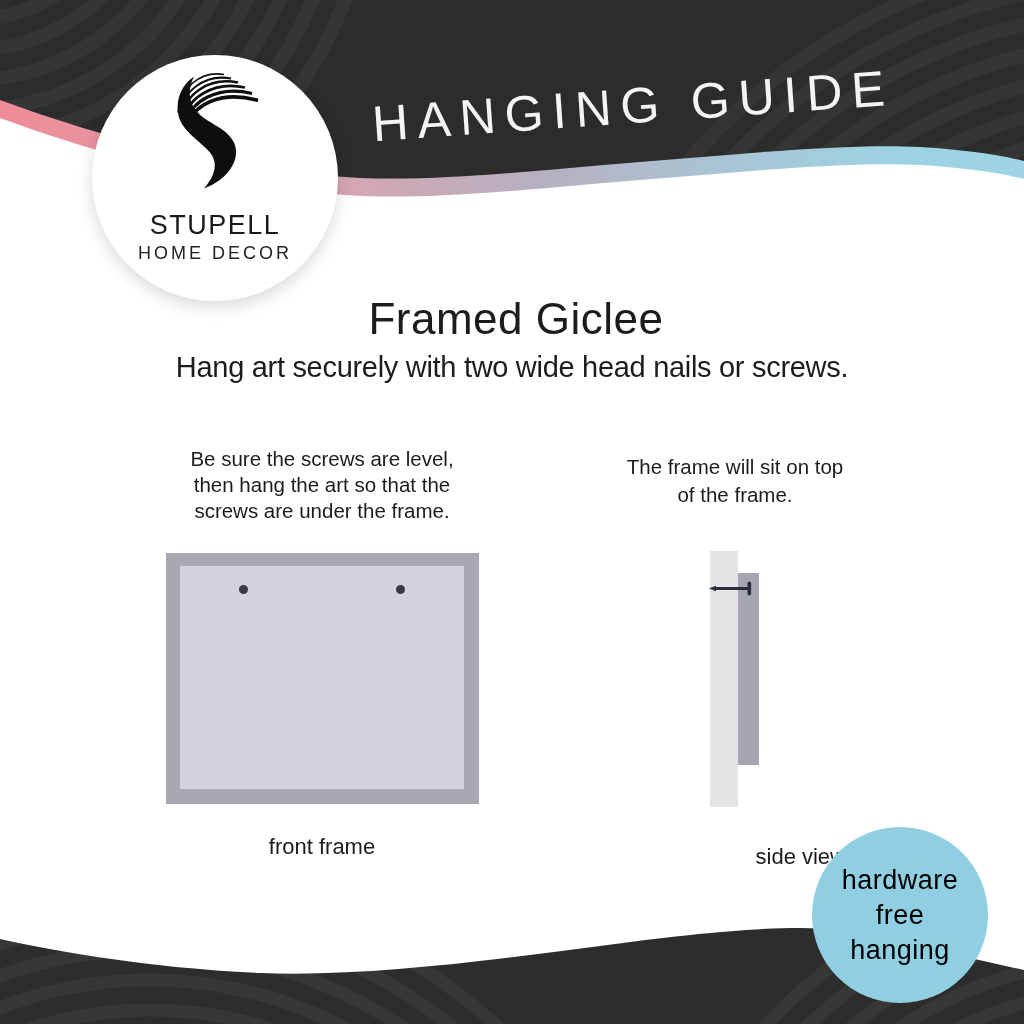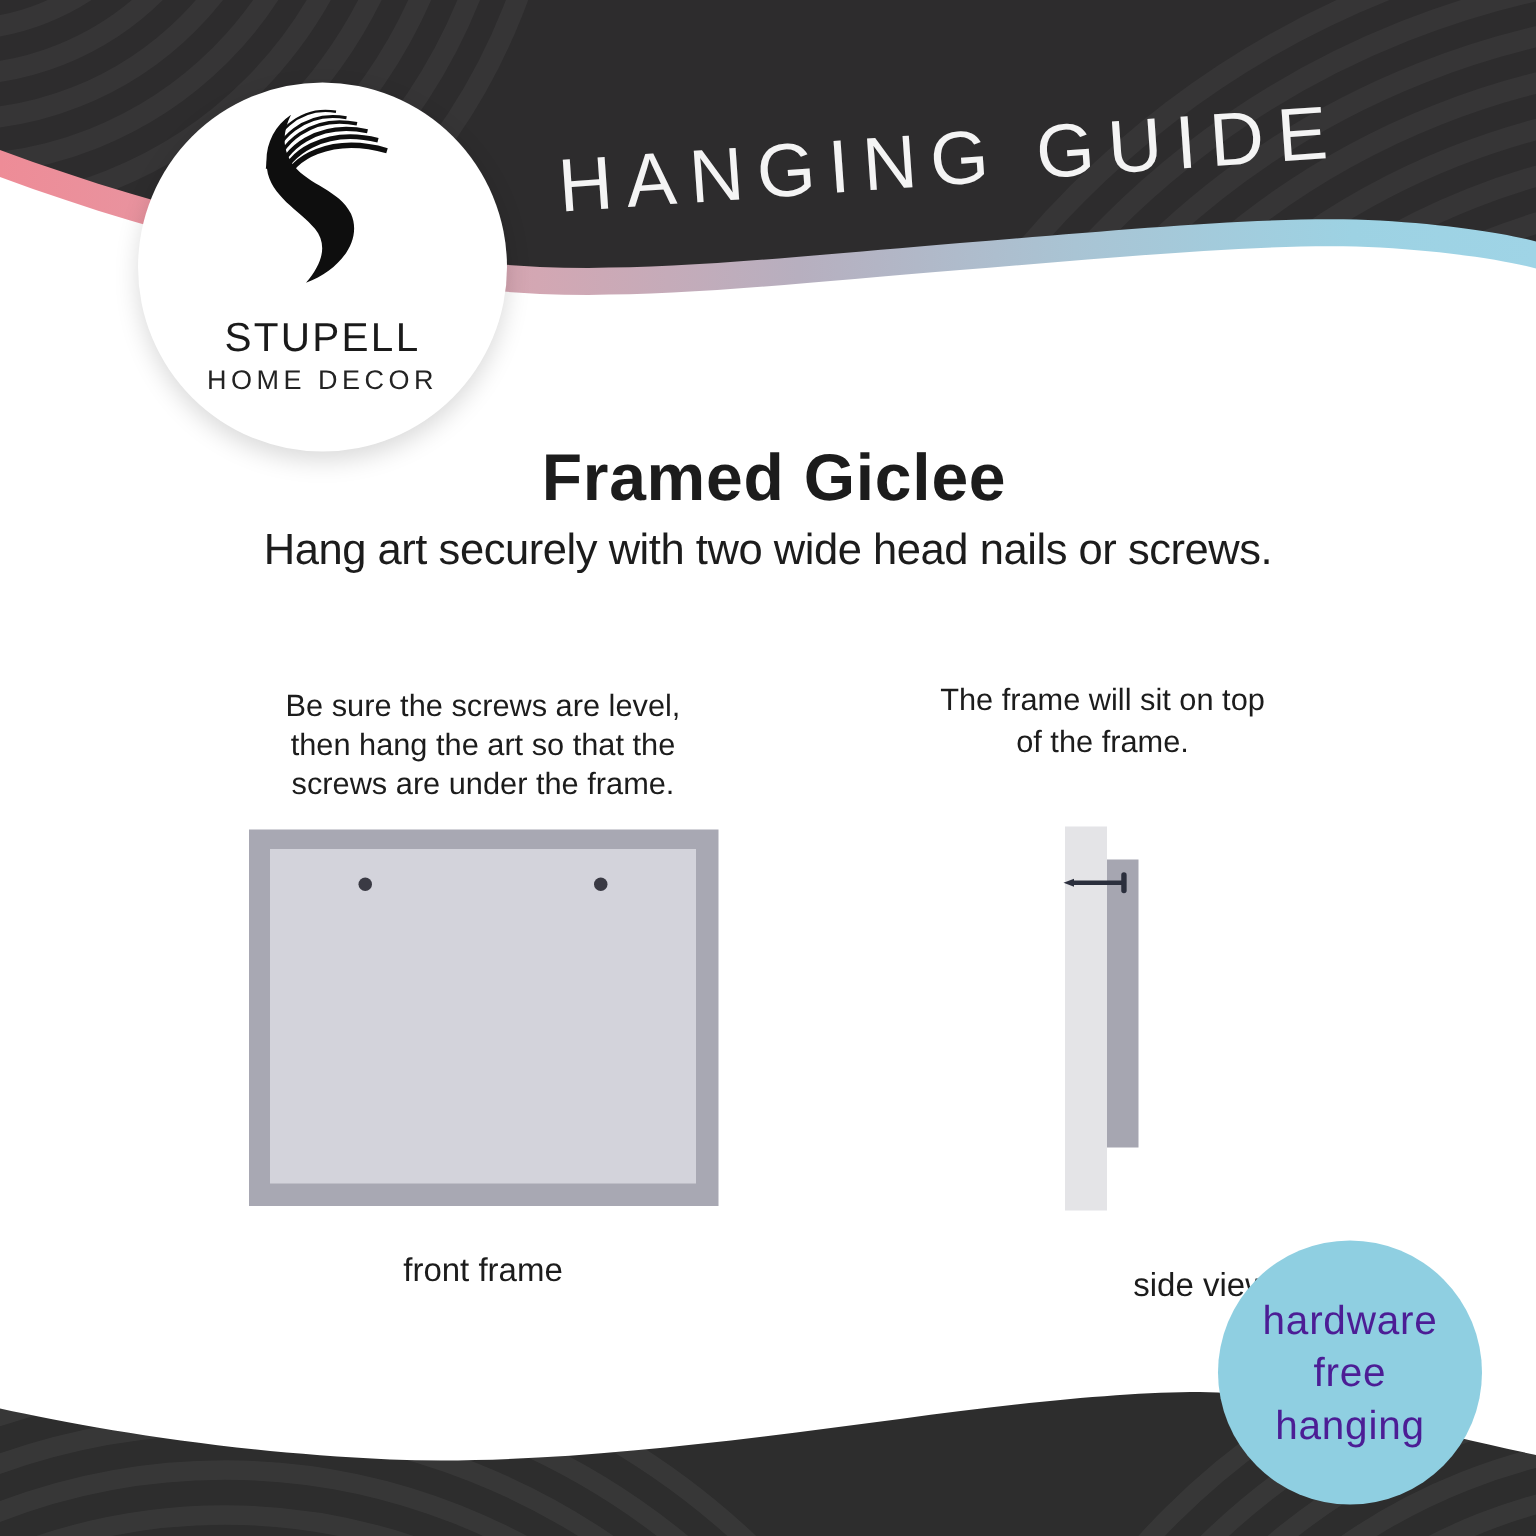--- a/index.html
+++ b/index.html
@@ -18,46 +18,46 @@
     z-index:2;white-space:nowrap;}
   
   #logo-circle{left:92px;top:55px;width:246px;height:246px;border-radius:50%;background:#ffffff;
     box-shadow:0 6px 16px rgba(0,0,0,0.15);z-index:3;}
   #brand-swirl{left:72px;top:12px;}
   #brand-name{left:0;top:155px;width:100%;text-align:center;font-size:27px;letter-spacing:1.5px;
     font-weight:500;color:#1a1a1a;}
   #brand-tagline{left:0;top:188px;width:100%;text-align:center;font-size:18px;letter-spacing:3px;
     font-weight:400;color:#232323;}
   
-  #subtitle{left:266px;top:294px;width:500px;text-align:center;font-size:44px;font-weight:700;
+  #subtitle{left:266px;top:294px;width:500px;text-align:center;font-size:44px;font-weight:400;
     letter-spacing:0.5px;}
   #main-instruction{left:12px;top:351px;width:1000px;text-align:center;font-size:29px;
     font-weight:500;letter-spacing:-0.3px;}
   
   .note{line-height:26px;font-size:20.5px;font-weight:500;text-align:center;}
-  #front-note{left:142px;top:446px;width:360px;margin-top:12px;}
+  #front-note{left:142px;top:446px;width:360px;}
   #side-note{left:555px;top:453px;width:360px;line-height:28px;}
   
   #frame-outer{left:166px;top:553px;width:313px;height:251px;background:var(--frame-outer);}
   #frame-inner{position:absolute;left:14px;top:13px;right:15px;bottom:15px;background:var(--frame-inner);}
   .screw-dot{position:absolute;width:9px;height:9px;border-radius:50%;background:#3a3a44;top:32px;}
   #screw-left{left:73px;}
   #screw-right{left:230px;}
   
   #wall-bar{left:710px;top:551px;width:28px;height:256px;background:var(--wall);}
   #frame-bar{left:738px;top:573px;width:21px;height:192px;background:var(--frame-side);}
   #nail{left:708px;top:580px;}
   
   .view-label{width:220px;text-align:center;font-size:22px;font-weight:500;}
   #front-label{left:212px;top:834px;}
   #side-label{left:626px;top:844px;text-align:right;}
   
   #badge{left:812px;top:827px;width:176px;height:176px;border-radius:50%;background:var(--badge);
     z-index:3;display:flex;flex-direction:column;align-items:center;justify-content:center;}
-  #badge div{color:#4c1d95;font-size:27px;line-height:35px;font-weight:400;letter-spacing:0.5px;}
+  #badge div{color:#000000;font-size:27px;line-height:35px;font-weight:400;letter-spacing:0.5px;}
   
   #bottom-svg{left:0;top:904px;z-index:1;}
 </style>
 </head>
 <body>
 
 <div id="page">
 
   <svg id="header-svg" class="abs" width="1024" height="240" viewBox="0 0 1024 240">
     <defs>

